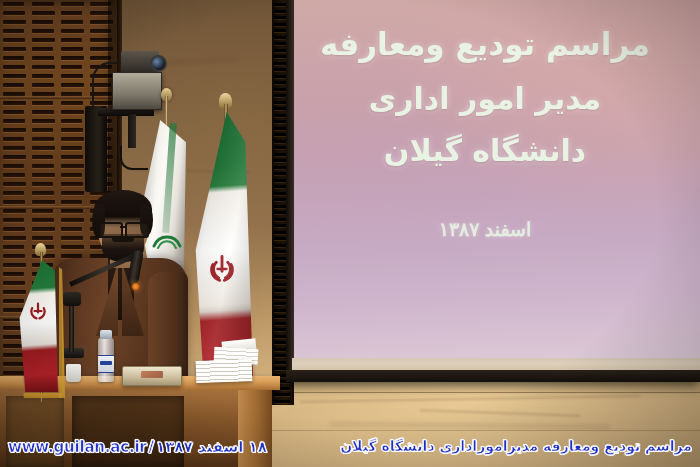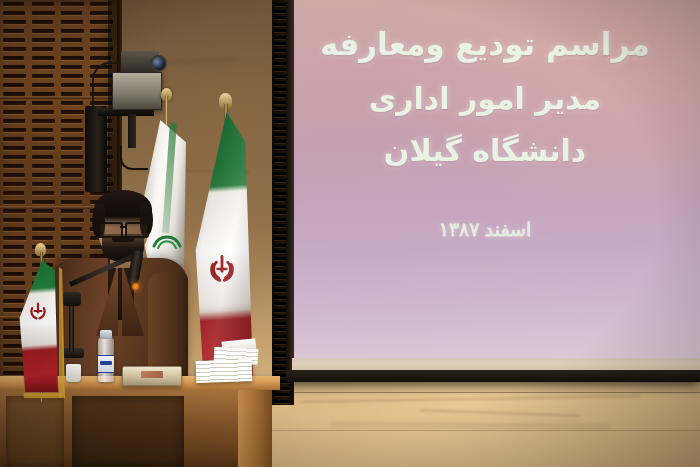--- a/index.html
+++ b/index.html
@@ -864,14 +864,20 @@
       <path d="M30 10 L30 34"></path>
       <path d="M14 22 C8 34, 14 46, 26 50"></path>
       <path d="M46 22 C52 34, 46 46, 34 50"></path>
     </g>
     <path d="M20 30 L40 30" stroke="#9c1b20" stroke-width="5" stroke-linecap="round"></path>
   </svg>
   <div class="dflag-fringe"></div>
 
   <div class="vignette"></div>
 
+  <div class="caption-layer">
+    <div class="cap-text" id="cap-left">
+      <span class="url">www.guilan.ac.ir</span><span class="sep">/</span><span class="date">۱۸ اسفند ۱۳۸۷</span>
+    </div>
+    <div class="cap-text" id="cap-right">مراسم تودیع ومعارفه مدیرامورادارى دانشگاه گیلان</div>
+  </div>
 
 </div>
 
 </body></html>

